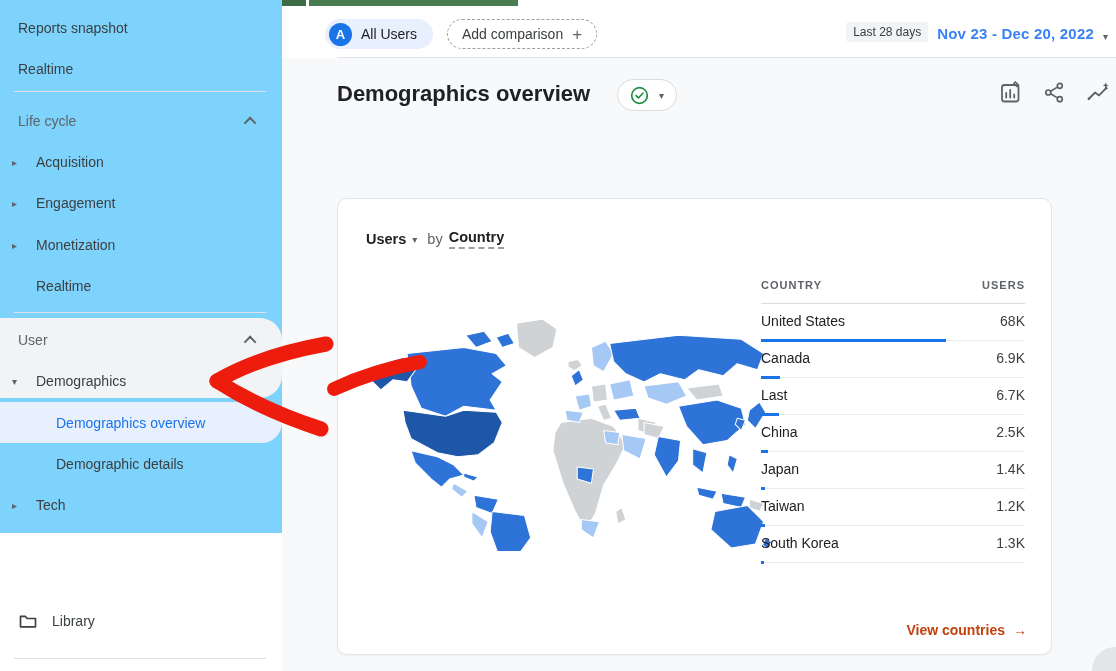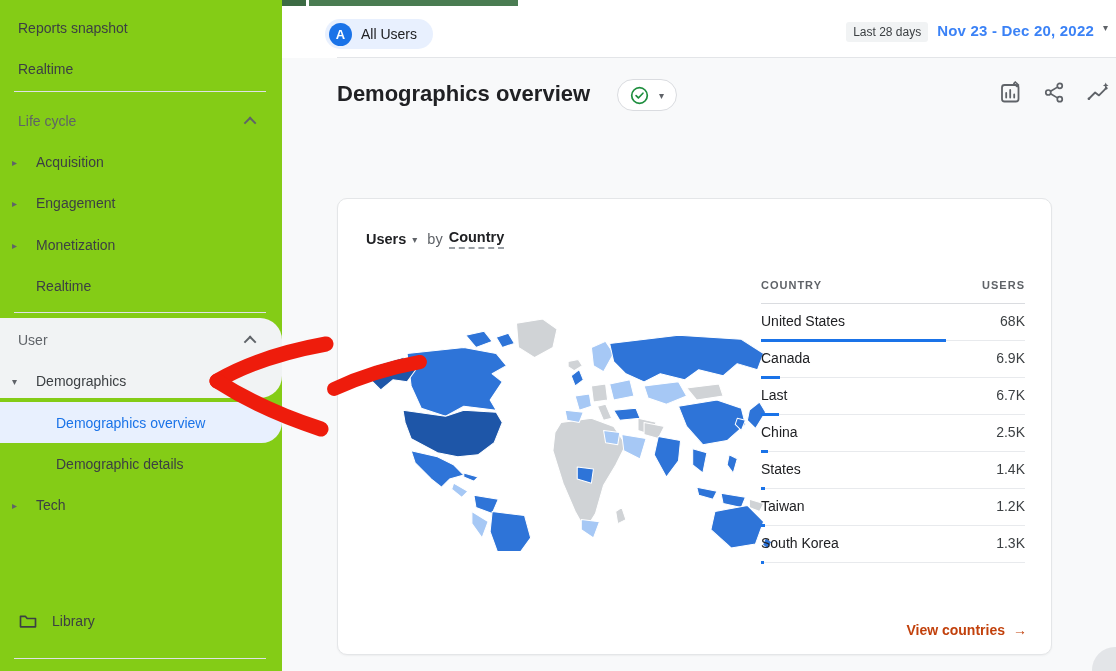--- a/index.html
+++ b/index.html
@@ -13,21 +13,21 @@
   .main-bg { position:absolute; left:282px; top:58px; right:0; bottom:0; background:#f8f9fa; }
   .top-strip { position:absolute; left:282px; top:0; right:0; height:58px; background:#fff; }
   .head-divider { position:absolute; left:337px; right:0; top:57px; border-top:1px solid #e3e5e8; }
 
   
   .greenbar { position:absolute; top:0; height:6px; }
   .greenbar.seg1 { left:260px; width:46px; background:#3c6b44; }
   .greenbar.seg2 { left:309px; width:209px; background:#4a7c52; }
 
   
-  .sidebar { position:absolute; left:0; top:0; width:282px; height:671px; background:#84cc16; }
+  .sidebar { position:absolute; left:0; top:0; width:282px; height:533px; background:#7dd3fc; }
   .user-block-bg { position:absolute; left:0; top:318px; width:282px; height:80px; background:#f1f3f4; border-radius:0 22px 22px 0; }
   .srow { position:absolute; left:0; width:282px; height:40px; display:flex; align-items:center; cursor:pointer; color:#3c4043; }
   .srow .lbl { font-size:14px; }
   .srow.plain { padding-left:18px; }
   .srow.header { padding-left:18px; color:#5f6368; font-size:13.5px; }
   .srow.expandable { padding-left:10px; }
   .srow.noexp { padding-left:36px; }
   .srow.sub { padding-left:56px; }
   .srow.active { background:#e8f0fe; border-radius:0 24px 24px 0; color:#1a73e8; }
   .tri { width:26px; font-size:10px; color:#5f6368; text-align:left; padding-left:2px; }
@@ -38,21 +38,21 @@
   
   .chip-all { position:absolute; left:325px; top:19px; height:30px; display:flex; align-items:center;
     background:#e8f0fe; border-radius:16px; padding:0 16px 0 4px; gap:9px; cursor:pointer; }
   .avatar { width:23px; height:23px; border-radius:50%; background:#1a73e8; color:#fff; font-size:13px; font-weight:bold; display:flex; align-items:center; justify-content:center; }
   .chip-all .lbl { color:#202124; font-size:14px; }
   .chip-add { position:absolute; left:447px; top:19px; height:30px; display:flex; align-items:center;
     border:1px dashed #9aa0a6; border-radius:16px; padding:0 14px; gap:9px; color:#3c4043; cursor:pointer; background:#fff; }
   .plus { font-size:17px; color:#5f6368; line-height:1; }
 
   
-  .daterange { position:absolute; right:8px; top:22px; display:flex; align-items:flex-start; gap:9px; cursor:pointer; }
+  .daterange { position:absolute; right:8px; top:22px; display:flex; align-items:flex-end; gap:9px; cursor:pointer; }
   .date-badge { background:#f1f3f4; color:#3c4043; font-size:12px; padding:3px 7px; border-radius:3px; }
   .date-text { color:#3b82f6; font-size:15px; font-weight:bold; letter-spacing:.2px; }
   .caret { color:#5f6368; font-size:10px; }
 
   
   .report-title { position:absolute; left:337px; top:81px; font-size:22px; color:#202124; }
   .check-pill { position:absolute; left:617px; top:79px; height:32px; display:flex; align-items:center;
     border:1px solid #dadce0; border-radius:16px; background:#fff; padding:0 12px; gap:10px; cursor:pointer; }
   .hdr-icons { position:absolute; left:998px; top:80px; display:flex; gap:19px; }
   .hicon { width:25px; height:25px; cursor:pointer; display:flex; align-items:center; justify-content:center; }
@@ -150,20 +150,24 @@
         </svg>
       </span>
       <span class="lbl">Library</span>
     </div>
     <div class="sdiv" style="top:658px"></div>
   </nav>
 
   <div class="chip-all">
     <span class="avatar">A</span>
     <span class="lbl">All Users</span>
+  </div>
+  <div class="chip-add">
+    <span>Add comparison</span>
+    <span class="plus">+</span>
   </div>
 
   <div class="daterange">
     <span class="date-badge">Last 28 days</span>
     <span class="date-text">Nov 23 - Dec 20, 2022</span>
     <span class="caret">▾</span>
   </div>
 
   <h1 class="report-title">Demographics overview</h1>
 
@@ -292,21 +296,21 @@
       </div>
       <div class="trow">
         <div class="trow-line">
             <span class="tname">China</span>
             <span class="tval">2.5K</span>
           </div>
         <div class="tbar" style="width: 7px;"></div>
       </div>
       <div class="trow">
         <div class="trow-line">
-            <span class="tname">States</span>
+            <span class="tname">Japan</span>
             <span class="tval">1.4K</span>
           </div>
         <div class="tbar" style="width: 4px;"></div>
       </div>
       <div class="trow">
         <div class="trow-line">
             <span class="tname">Taiwan</span>
             <span class="tval">1.2K</span>
           </div>
         <div class="tbar" style="width: 4px;"></div>

